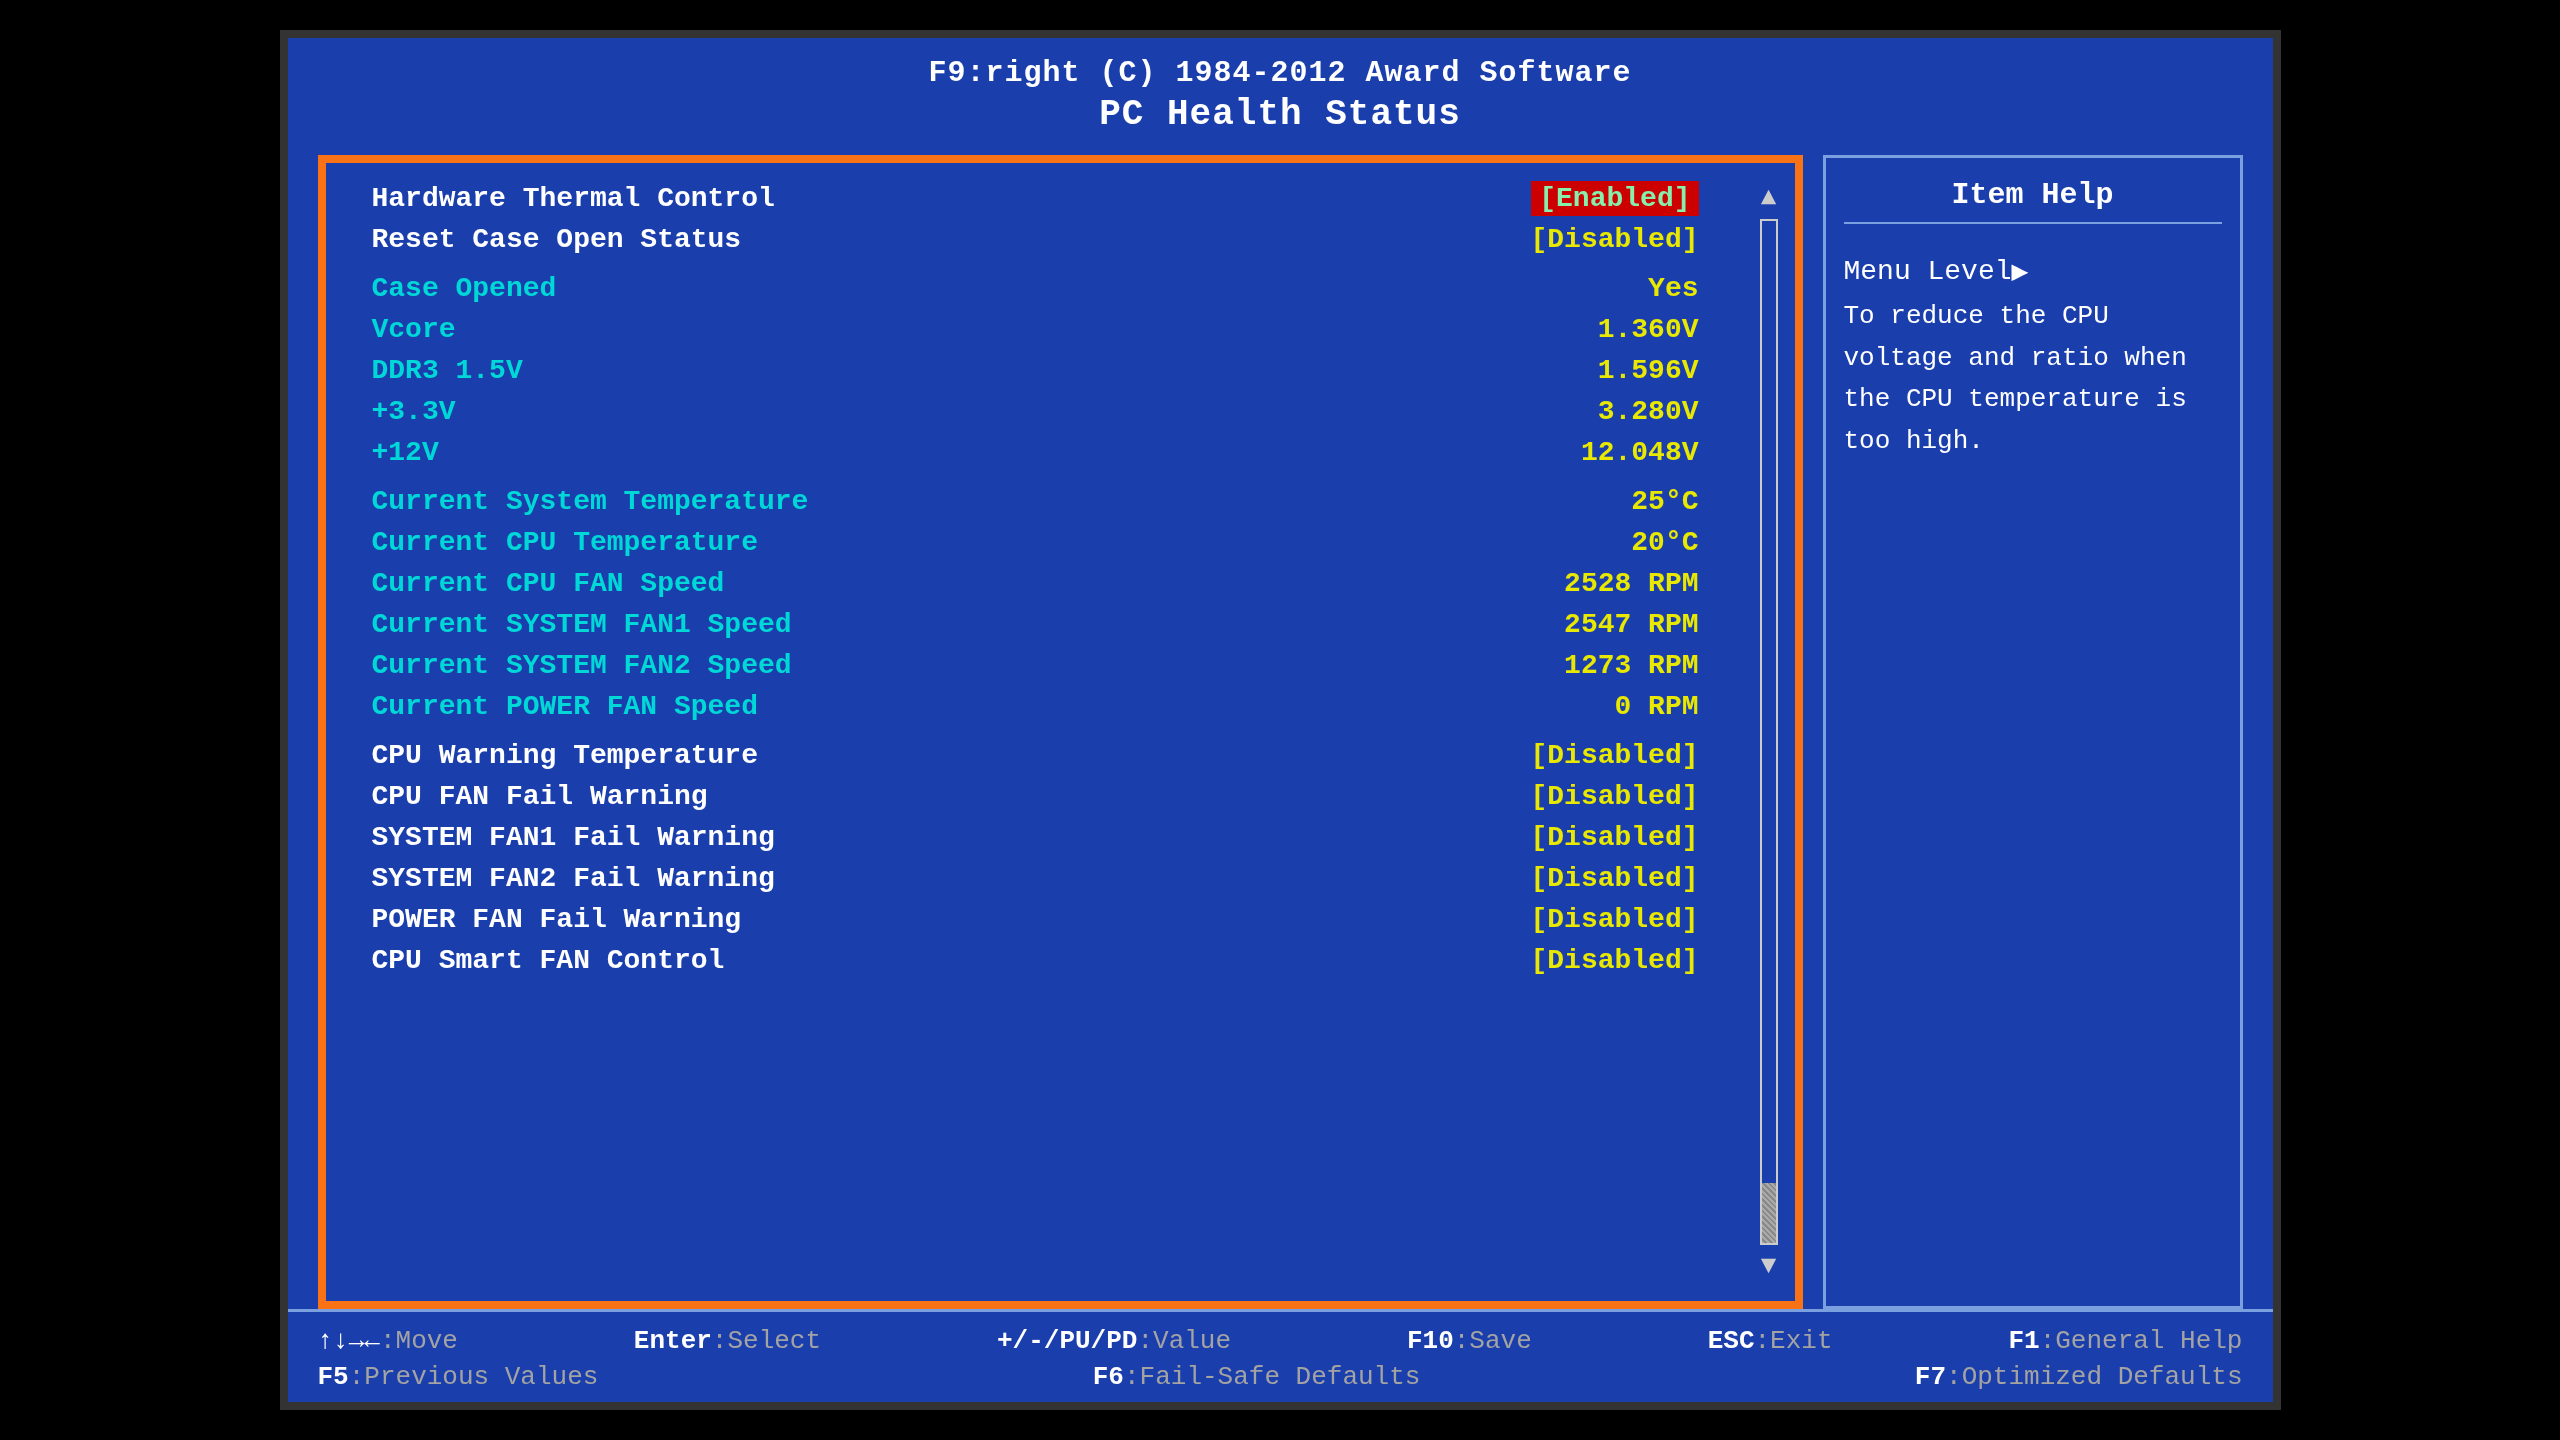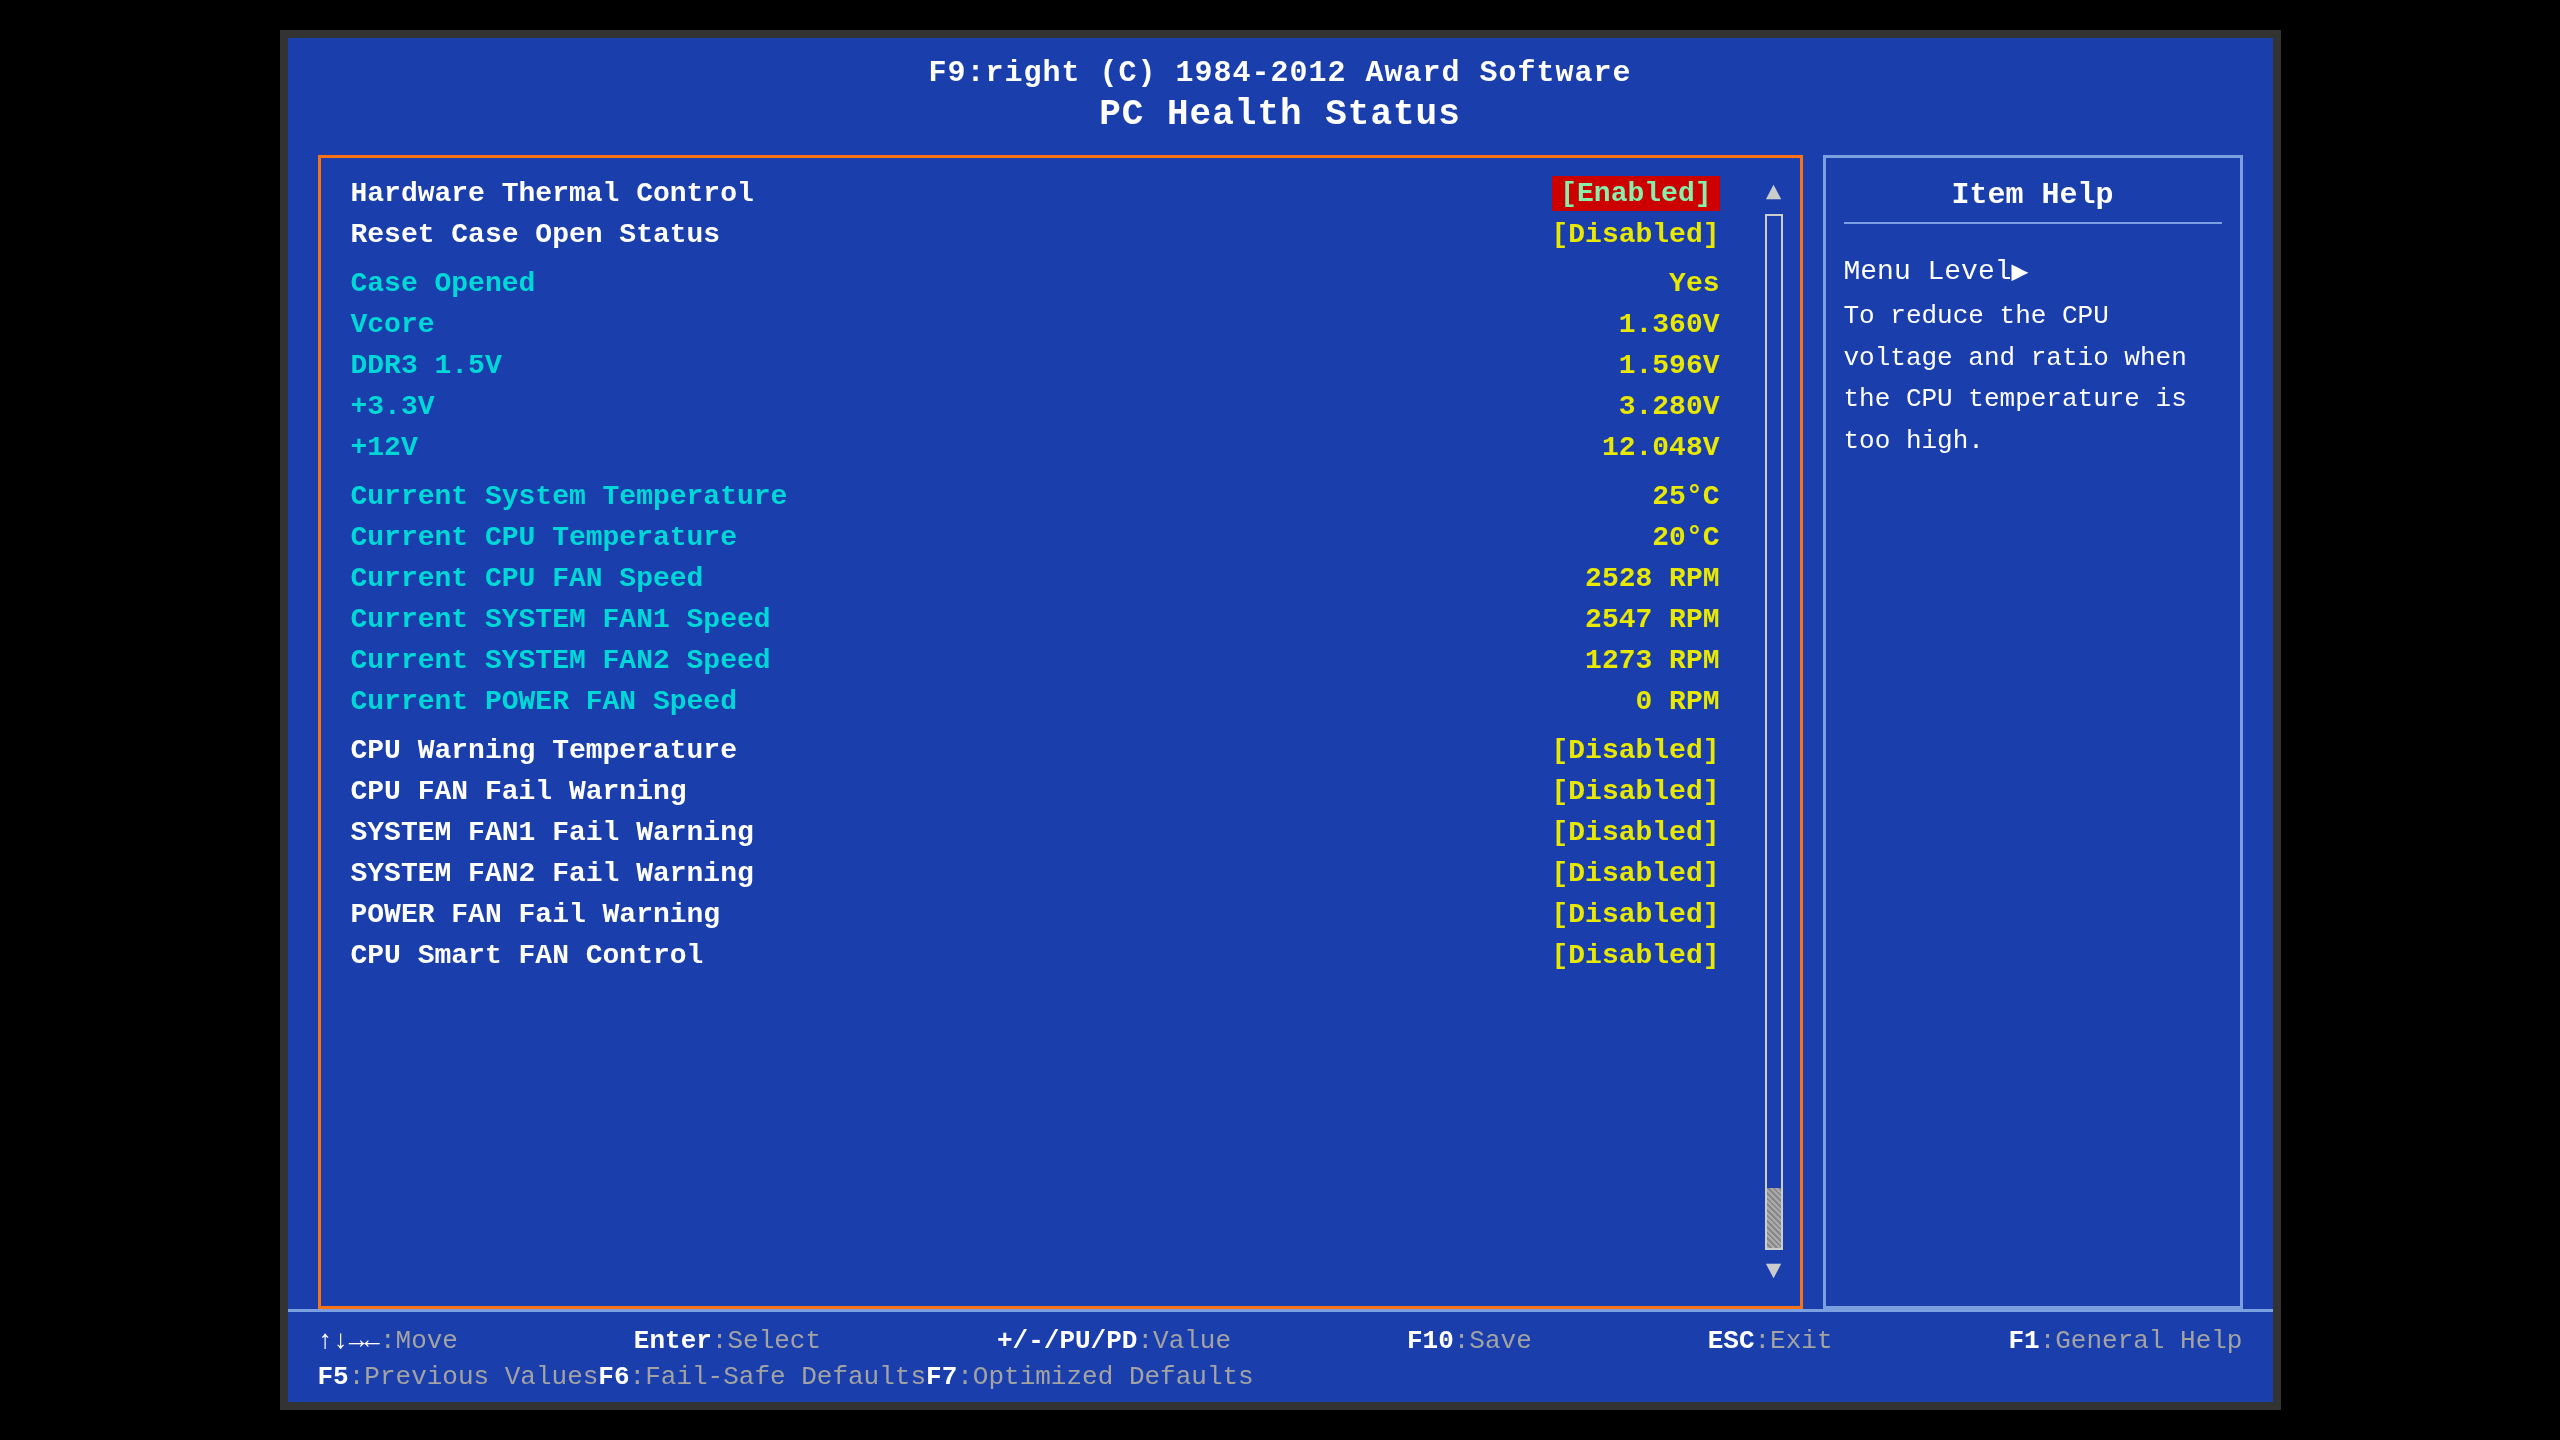--- a/index.html
+++ b/index.html
@@ -31,22 +31,22 @@
       letter-spacing: 1px;
     }
     .main-area {
       display: flex;
       flex: 1;
       padding: 10px 30px 0 30px;
       gap: 20px;
     }
     .left-panel {
       flex: 1;
-      border: 3px solid #f97316;
-      padding: 20px 30px;
+      border: 8px solid #f97316;
+      padding: 20px 46px;
       position: relative;
       background: #1a3fad;
     }
     .right-panel {
       width: 420px;
       border: 3px solid #7aa0e0;
       padding: 20px 18px;
       background: #1a3fad;
       display: flex;
       flex-direction: column;
@@ -148,20 +148,21 @@
       color: #00d8d8;
       font-size: 26px;
     }
     .bottom-row1 {
       display: flex;
       justify-content: space-between;
       margin-bottom: 6px;
     }
     .bottom-row2 {
       display: flex;
+      justify-content: space-between;
     }
     .bottom-key { color: #fff; font-weight: bold; }
     .bottom-label { color: #a3a3a3; }
     .section-gap { margin-bottom: 18px; }
   </style>
 </head>
 <body>
 
 <div class="screen">
 

